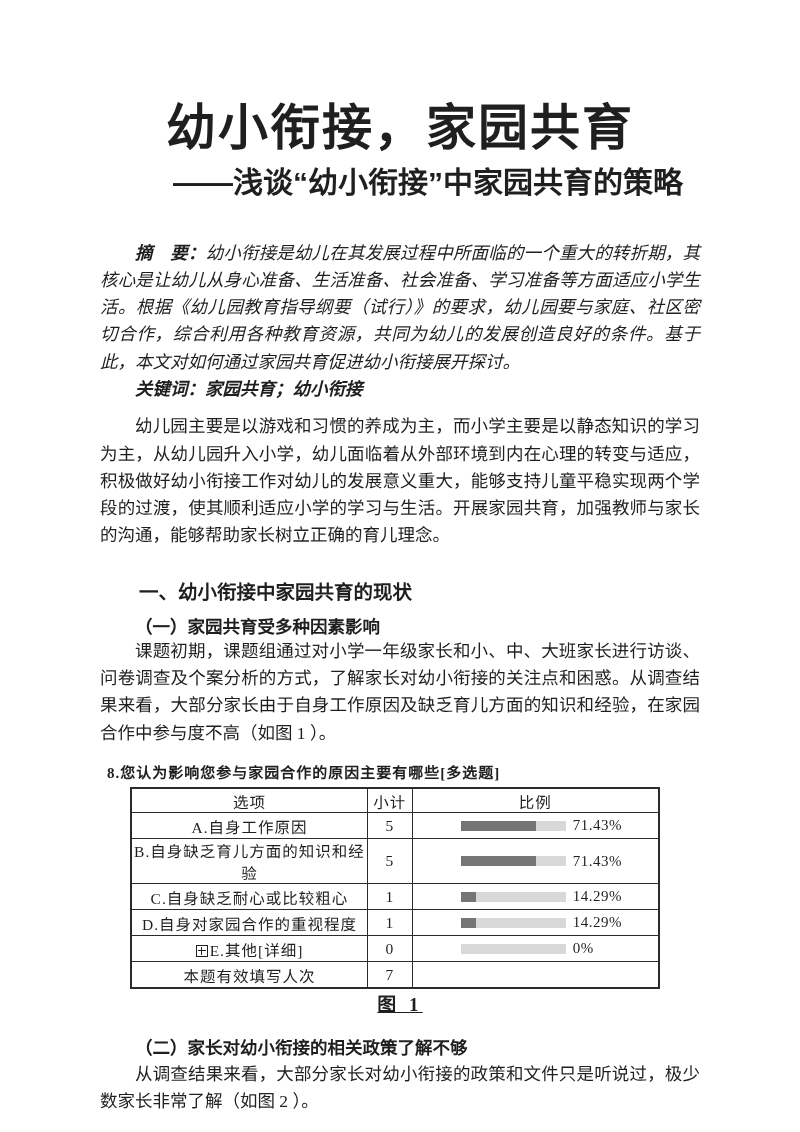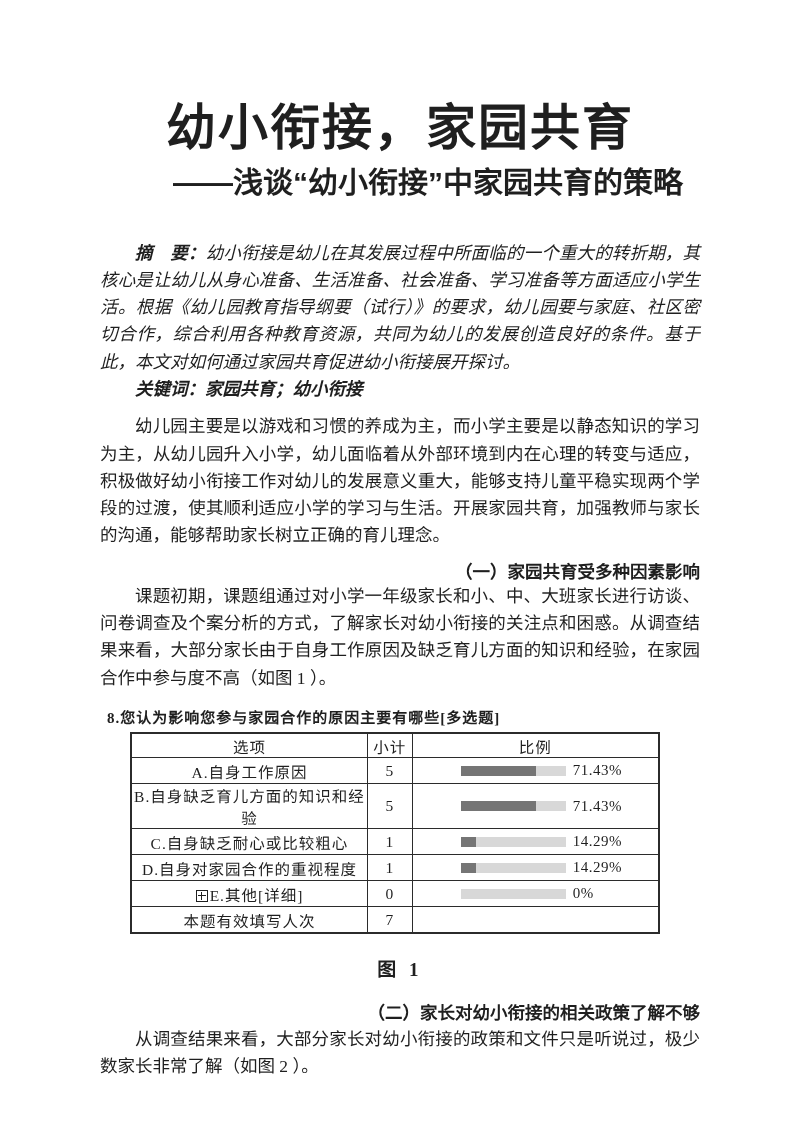--- a/index.html
+++ b/index.html
@@ -64,21 +64,20 @@
     margin-top:26px;
     font-size:19.5px;
     font-weight:bold;
     text-indent:2em;
   }
   .sub-heading{
     margin-top:8px;
     font-size:17.5px;
     font-weight:bold;
     text-indent:2em;
-    text-align:right;
   }
   .figure{margin-top:14px;}
   .fig-question{
     margin-left:7px;
     font-size:15px;
     font-weight:bold;
     letter-spacing:1px;
   }
   table.survey{
     margin-top:5px;
@@ -117,45 +116,46 @@
     position:relative;
     vertical-align:-1px;
     margin-right:2px;
   }
   .expand-icon::before,.expand-icon::after{
     content:"";position:absolute;background:var(--text);
   }
   .expand-icon::before{left:1px;right:1px;top:50%;height:1px;margin-top:-0.5px;}
   .expand-icon::after{top:1px;bottom:1px;left:50%;width:1px;margin-left:-0.5px;}
   .fig-caption{
-    margin-top:20px;
     text-align:center;
     font-size:19px;
     font-weight:bold;
     letter-spacing:4px;
+    text-decoration:underline;
   }
   .sub2-heading{margin-top:18px;}
   .tail-para{margin-top:2px;}
 </style>
 </head>
 <body>
 
 <div class="page">
   <div class="content">
 
     <h1 class="doc-title">幼小衔接，家园共育</h1>
 
     <div class="doc-subtitle">——浅谈“幼小衔接”中家园共育的策略</div>
 
     <p class="abstract"><span class="label">摘　要：</span><span>幼小衔接是幼儿在其发展过程中所面临的一个重大的转折期，其核心是让幼儿从身心准备、生活准备、社会准备、学习准备等方面适应小学生活。根据《幼儿园教育指导纲要（试行）》的要求，幼儿园要与家庭、社区密切合作，综合利用各种教育资源，共同为幼儿的发展创造良好的条件。基于此，本文对如何通过家园共育促进幼小衔接展开探讨。</span></p>
 
     <p class="keywords"><span>关键词：</span><span>家园共育；幼小衔接</span></p>
 
     <p class="para intro">幼儿园主要是以游戏和习惯的养成为主，而小学主要是以静态知识的学习为主，从幼儿园升入小学，幼儿面临着从外部环境到内在心理的转变与适应，积极做好幼小衔接工作对幼儿的发展意义重大，能够支持儿童平稳实现两个学段的过渡，使其顺利适应小学的学习与生活。开展家园共育，加强教师与家长的沟通，能够帮助家长树立正确的育儿理念。</p>
 
+    <h2 class="sec-heading">一、幼小衔接中家园共育的现状</h2>
 
     <h3 class="sub-heading">（一）家园共育受多种因素影响</h3>
 
     <p class="para">课题初期，课题组通过对小学一年级家长和小、中、大班家长进行访谈、问卷调查及个案分析的方式，了解家长对幼小衔接的关注点和困惑。从调查结果来看，大部分家长由于自身工作原因及缺乏育儿方面的知识和经验，在家园合作中参与度不高（如图 1 ）。</p>
 
     <div class="figure">
       <div class="fig-question">8.您认为影响您参与家园合作的原因主要有哪些[多选题]</div>
 
       <table class="survey">
         <thead>

